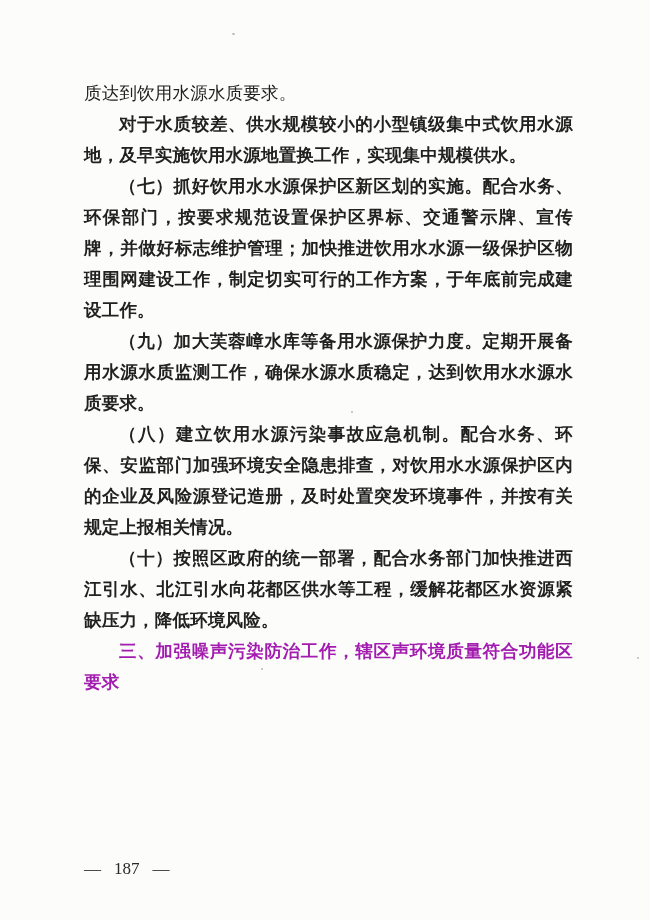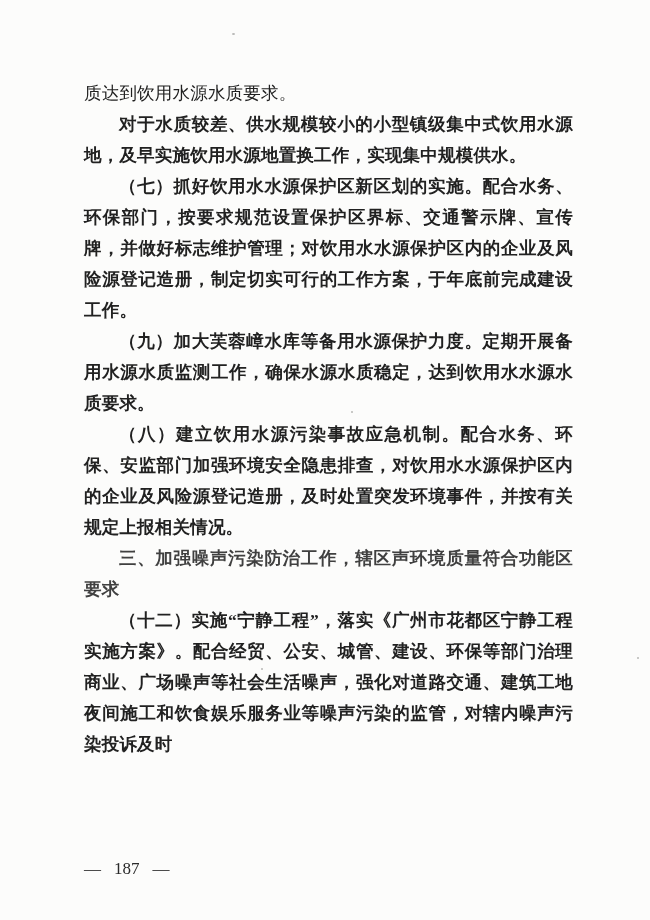--- a/index.html
+++ b/index.html
@@ -35,21 +35,21 @@
     word-break: break-all;
     overflow-wrap: anywhere;
   }
   .para.indent {
     text-indent: 2em;
     font-weight: bold;
   }
   .para.heading {
     font-family: "Liberation Sans", "DejaVu Sans", sans-serif;
     font-weight: bold;
-    color: #404040;
+    color: #a21caf;
     text-indent: 2em;
   }
   .footer {
     position: absolute;
     left: 84px;
     top: 858px;
     display: flex;
     align-items: center;
     gap: 13px;
     font-size: 17px;
@@ -70,25 +70,25 @@
   .speck.s4 { left: 351px; top: 411px; width: 2px; height: 2px; }
 </style>
 </head>
 <body>
 
 <div class="page">
 
   <div class="doc-body">
     <p class="para">质达到饮用水源水质要求。</p>
     <p class="para indent">对于水质较差、供水规模较小的小型镇级集中式饮用水源地，及早实施饮用水源地置换工作，实现集中规模供水。</p>
-    <p class="para indent">（七）抓好饮用水水源保护区新区划的实施。配合水务、环保部门，按要求规范设置保护区界标、交通警示牌、宣传牌，并做好标志维护管理；对饮用水水源保护区内的企业及风险源登记造册，制定切实可行的工作方案，于年底前完成建设工作。</p>
+    <p class="para indent">（七）抓好饮用水水源保护区新区划的实施。配合水务、环保部门，按要求规范设置保护区界标、交通警示牌、宣传牌，并做好标志维护管理；加快推进饮用水水源一级保护区物理围网建设工作，制定切实可行的工作方案，于年底前完成建设工作。</p>
     <p class="para indent">（九）加大芙蓉嶂水库等备用水源保护力度。定期开展备用水源水质监测工作，确保水源水质稳定，达到饮用水水源水质要求。</p>
     <p class="para indent">（八）建立饮用水源污染事故应急机制。配合水务、环保、安监部门加强环境安全隐患排查，对饮用水水源保护区内的企业及风险源登记造册，及时处置突发环境事件，并按有关规定上报相关情况。</p>
+    <p class="para indent">（十）按照区政府的统一部署，配合水务部门加快推进西江引水、北江引水向花都区供水等工程，缓解花都区水资源紧缺压力，降低环境风险。</p>
     <p class="para heading">三、加强噪声污染防治工作，辖区声环境质量符合功能区要求</p>
-    <p class="para indent">（十二）实施“宁静工程”，落实《广州市花都区宁静工程实施方案》。配合经贸、公安、城管、建设、环保等部门治理商业、广场噪声等社会生活噪声，强化对道路交通、建筑工地夜间施工和饮食娱乐服务业等噪声污染的监管，对辖内噪声污染投诉及时</p>
   </div>
 
   <div class="footer">
     <span class="dash">—</span>
     <span class="num">187</span>
     <span class="dash">—</span>
   </div>
 
   <div class="speck s1"></div>
   <div class="speck s2"></div>

